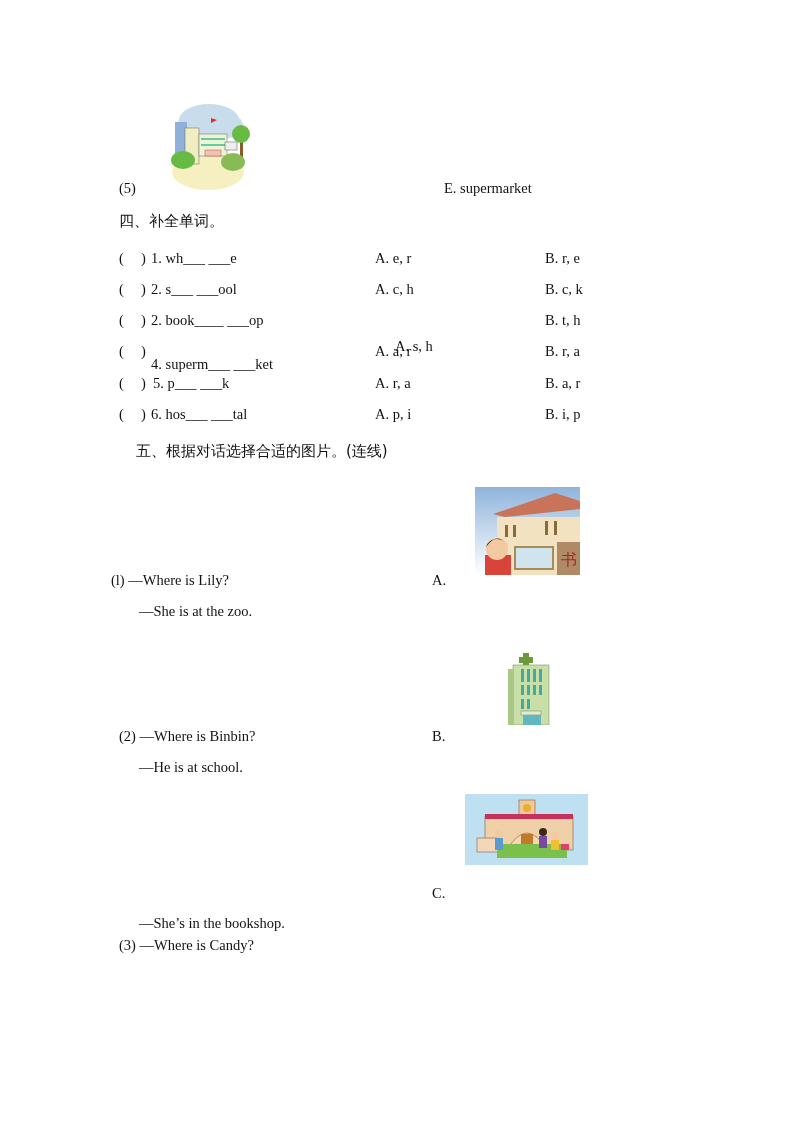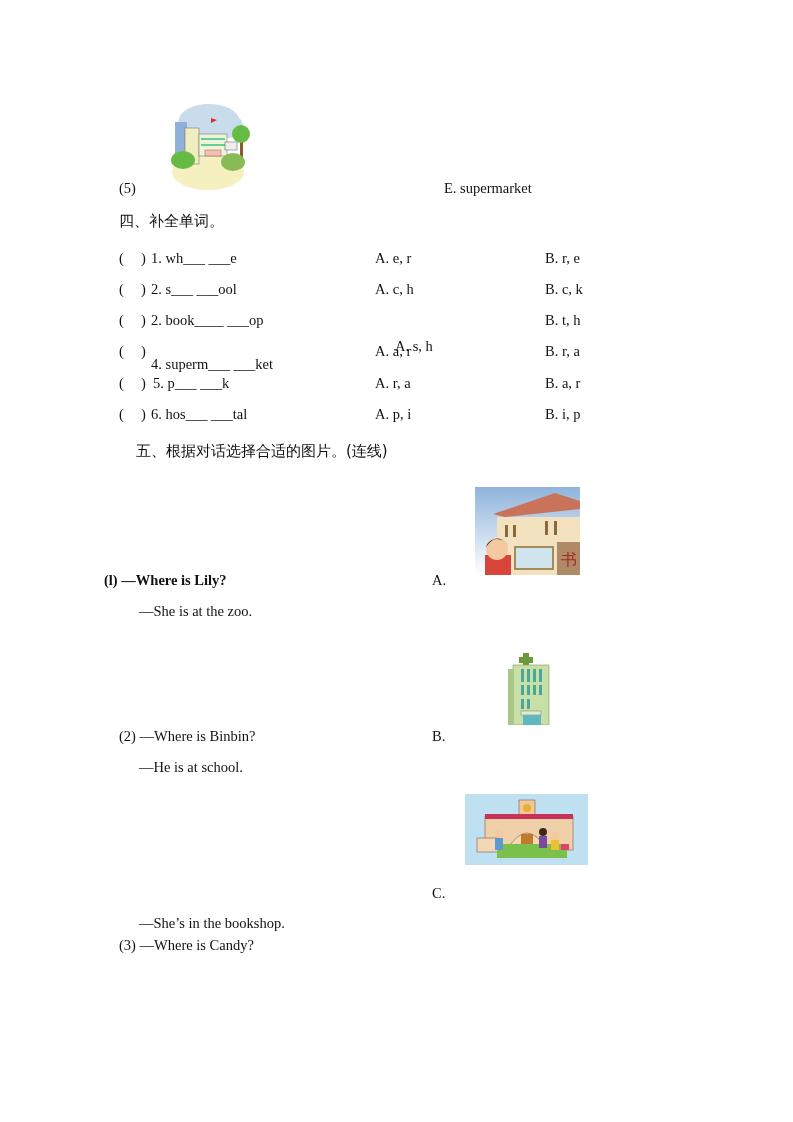--- a/index.html
+++ b/index.html
@@ -107,21 +107,21 @@
     <rect x="70" y="34" width="3" height="14" fill="#8a6a3a"></rect>
       <rect x="79" y="34" width="3" height="14" fill="#8a6a3a"></rect>
     <rect x="40" y="60" width="38" height="22" fill="#cfe4ec" stroke="#a68a5a" stroke-width="2"></rect>
     <rect x="82" y="55" width="23" height="33" fill="#b08a66"></rect>
     <text x="86" y="78" font-size="16" fill="#a02a2a" font-family="DejaVu Sans, sans-serif">书</text>
     <rect x="10" y="68" width="26" height="20" fill="#d8443a"></rect>
     <circle cx="22" cy="62" r="11" fill="#f2c9a0"></circle>
     <path d="M11 60 q11 -16 22 -2 q-4 -6 -11 -6 q-8 0 -11 8 z" fill="#222"></path>
   </svg>
 </div>
-<div class="abs t" style="left:104px;top:571px;font-weight:bold;">(l) —Where is Lily?</div>
+<div class="abs t" style="left:111px;top:571px;">(l) —Where is Lily?</div>
 <div class="abs t" style="left:432px;top:571px;">A.</div>
 <div class="abs t" style="left:139px;top:602px;">—She is at the zoo.</div>
 
 <div class="pic" style="left:505px;top:651px;width:45px;height:74px;">
   <svg width="45" height="74" viewBox="0 0 45 74">
     <rect x="18" y="2" width="6" height="14" fill="#6a9a3a"></rect>
     <rect x="14" y="6" width="14" height="6" fill="#6a9a3a"></rect>
     <rect x="8" y="14" width="36" height="60" fill="#c8e0a8" stroke="#7a9a5a" stroke-width="0.6"></rect>
     <rect x="3" y="18" width="6" height="56" fill="#a8c888"></rect>
     <g fill="#4aa89a">

